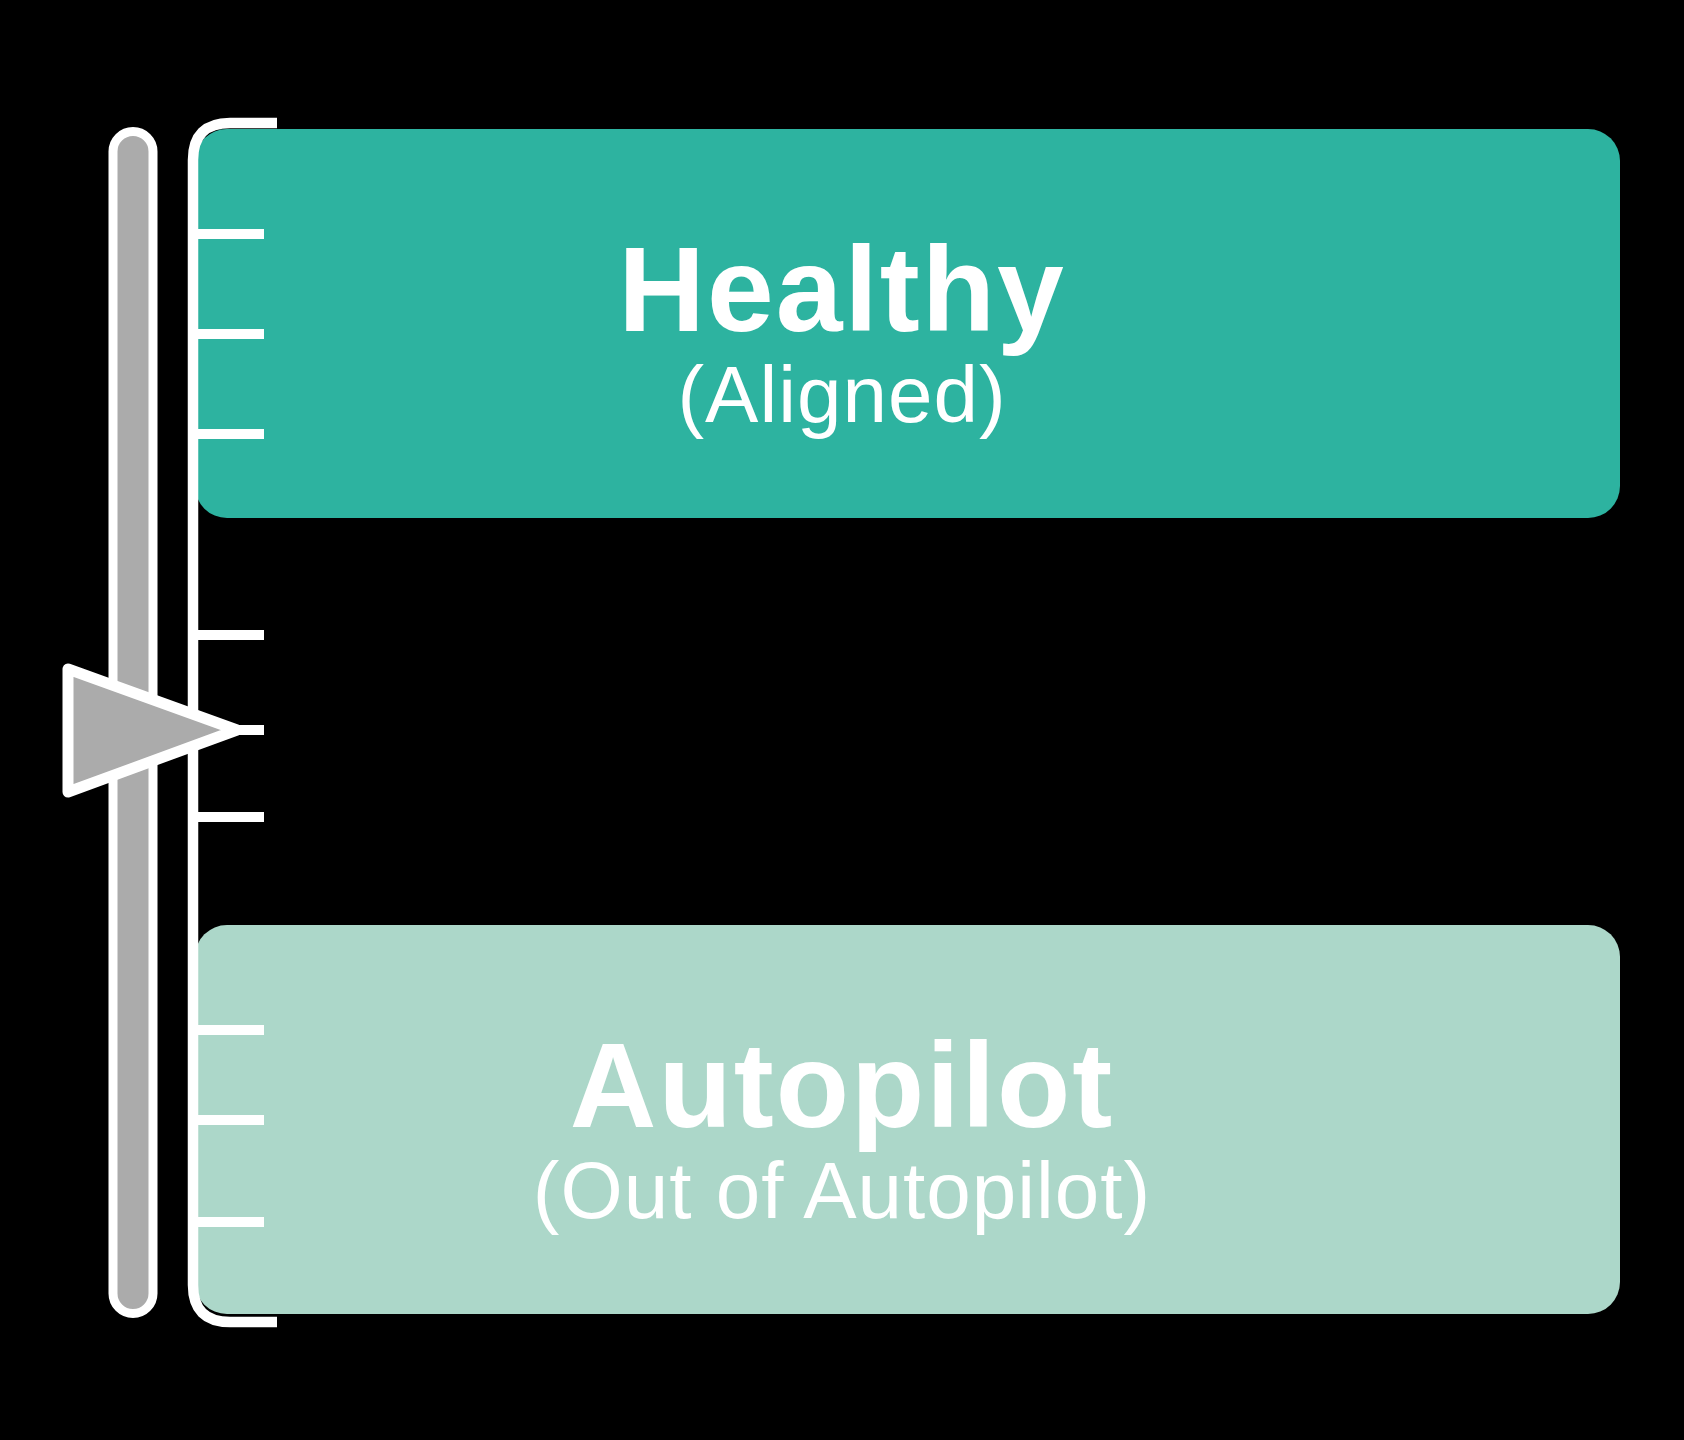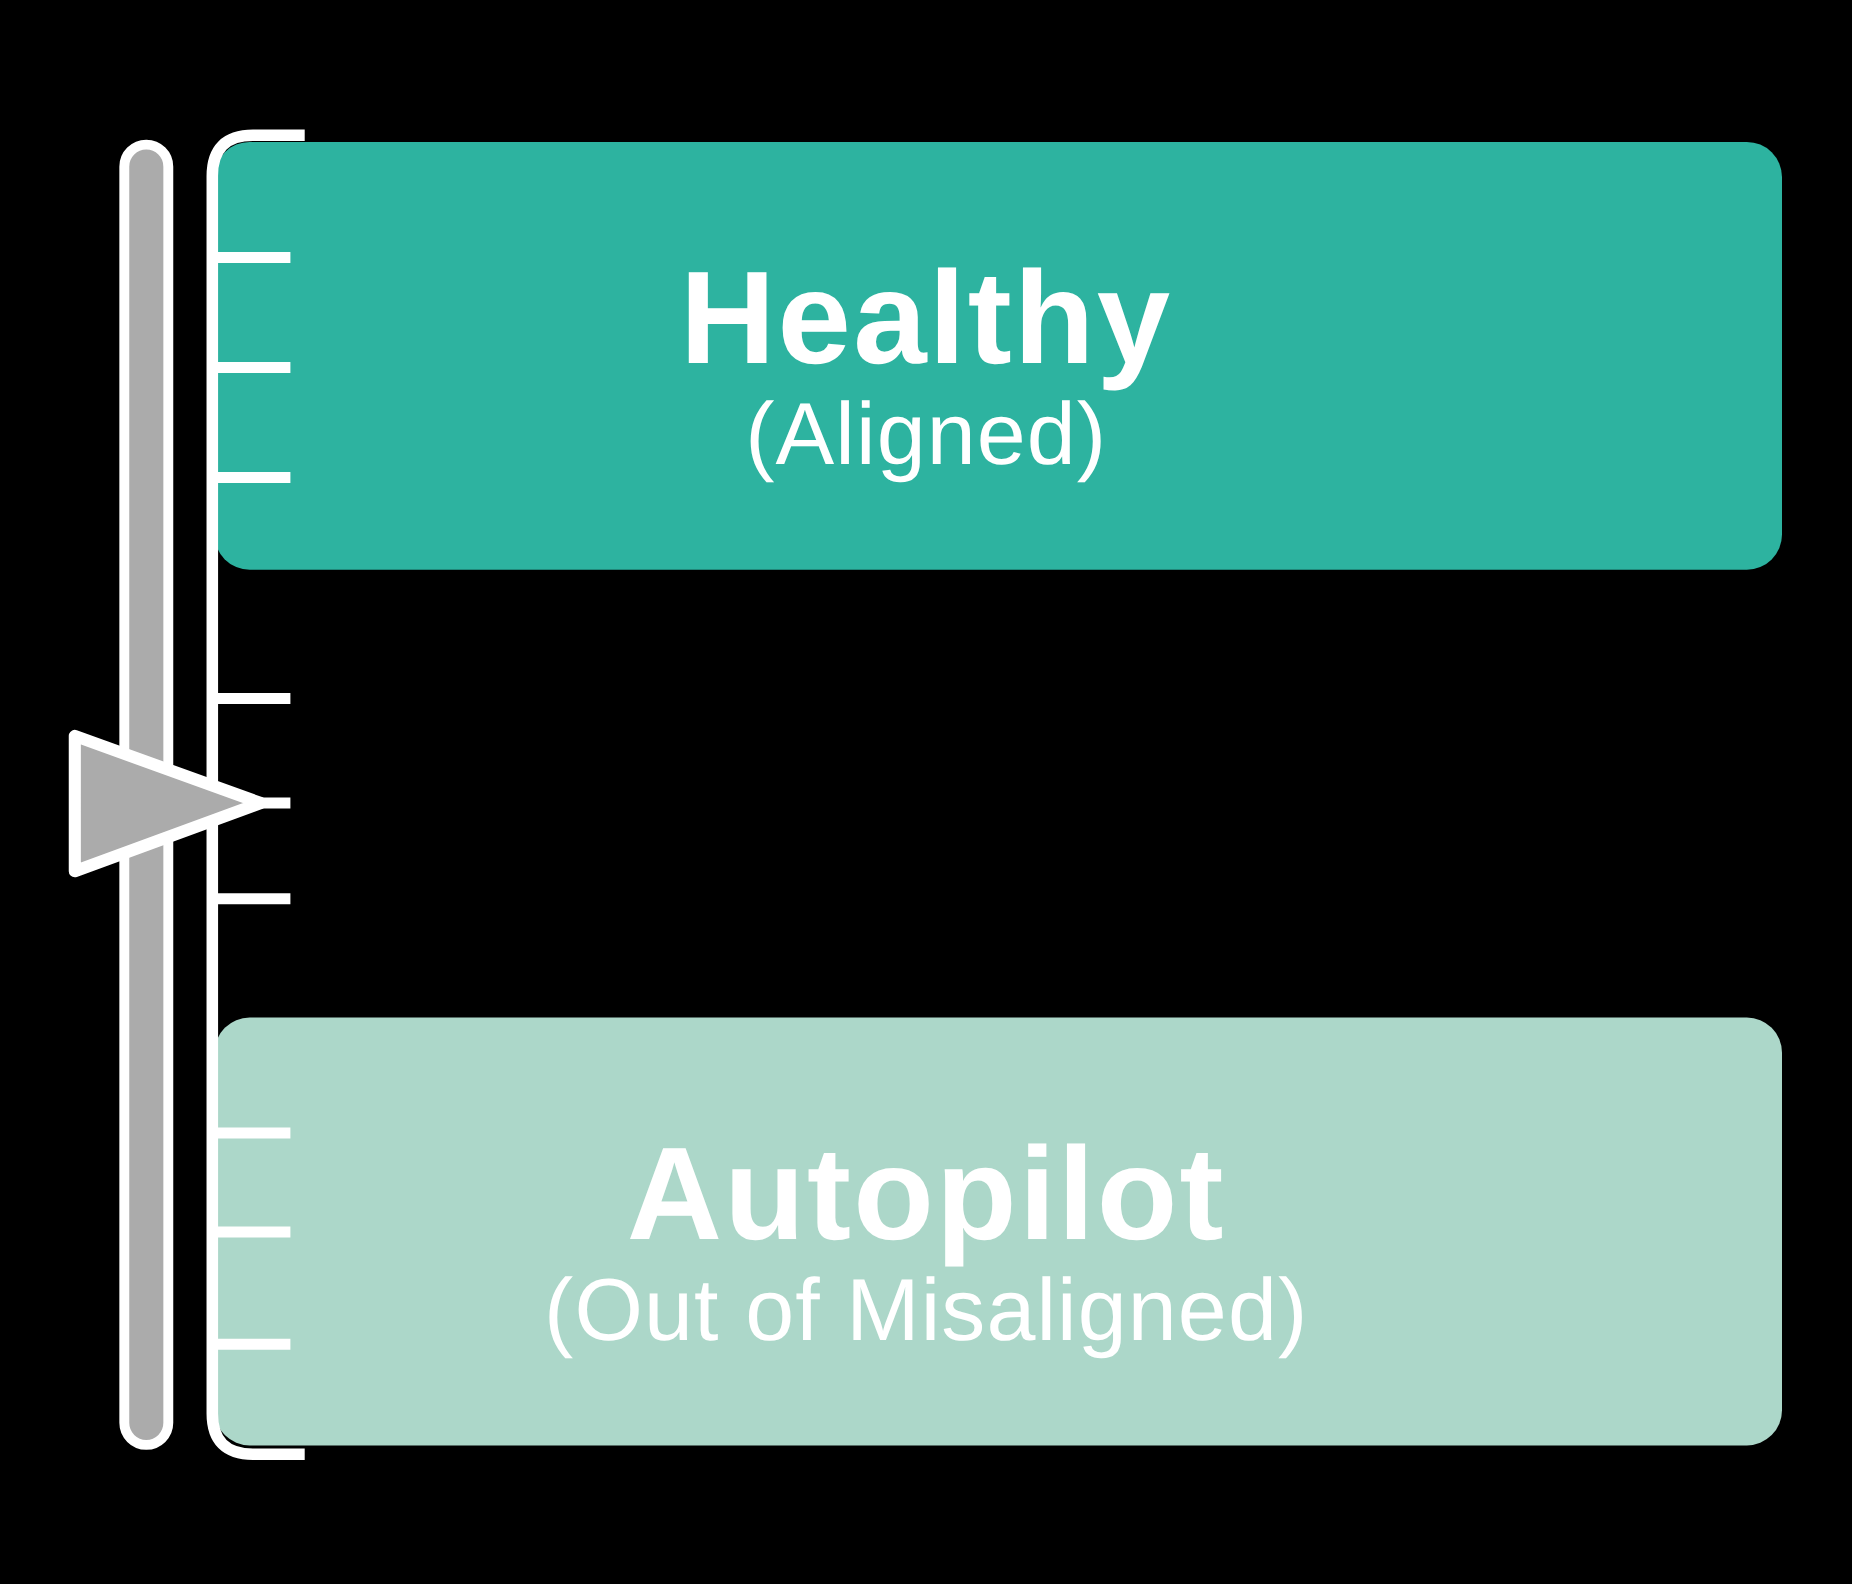--- a/index.html
+++ b/index.html
@@ -76,21 +76,21 @@
   <section class="level level-healthy">
     <div class="panel"></div>
     <div class="title">Healthy</div>
     <div class="subtitle">(Aligned)</div>
   </section>
 
 
   <section class="level level-unhealthy">
     <div class="panel"></div>
     <div class="title">Autopilot</div>
-    <div class="subtitle">(Out of Misaligned)</div>
+    <div class="subtitle">(Out of Autopilot)</div>
   </section>
 
   <svg class="gauge-svg" viewBox="0 0 1684 1440" xmlns="http://www.w3.org/2000/svg" aria-hidden="true">
 
     <path d="M 277 123 H 230 Q 193 123 193 160 V 1285 Q 193 1322 230 1322 H 277" fill="none" stroke="var(--gauge-white, #fff)" stroke-width="10.5" stroke-linecap="butt"></path>
 
     <g stroke="var(--gauge-white, #fff)" stroke-width="10" stroke-linecap="butt">
       <line x1="193" x2="264" y1="234" y2="234"></line>
       <line x1="193" x2="264" y1="334" y2="334"></line>
       <line x1="193" x2="264" y1="434" y2="434"></line>

